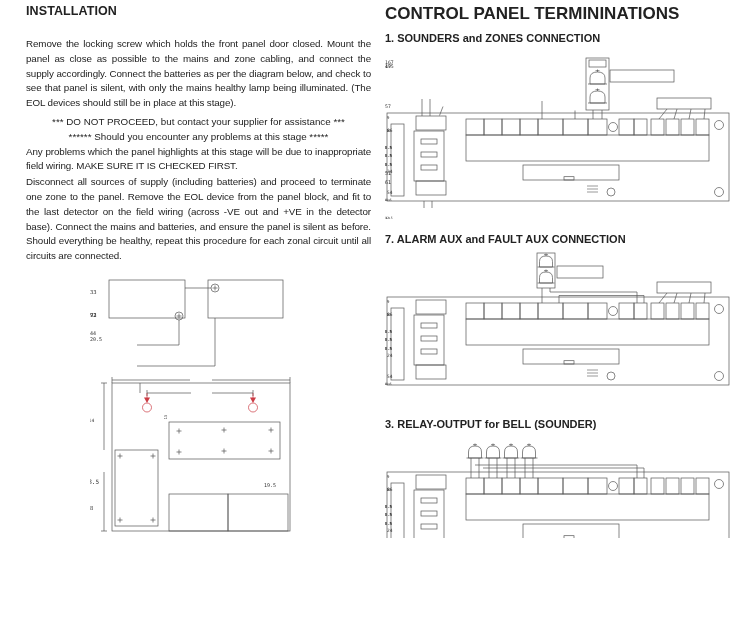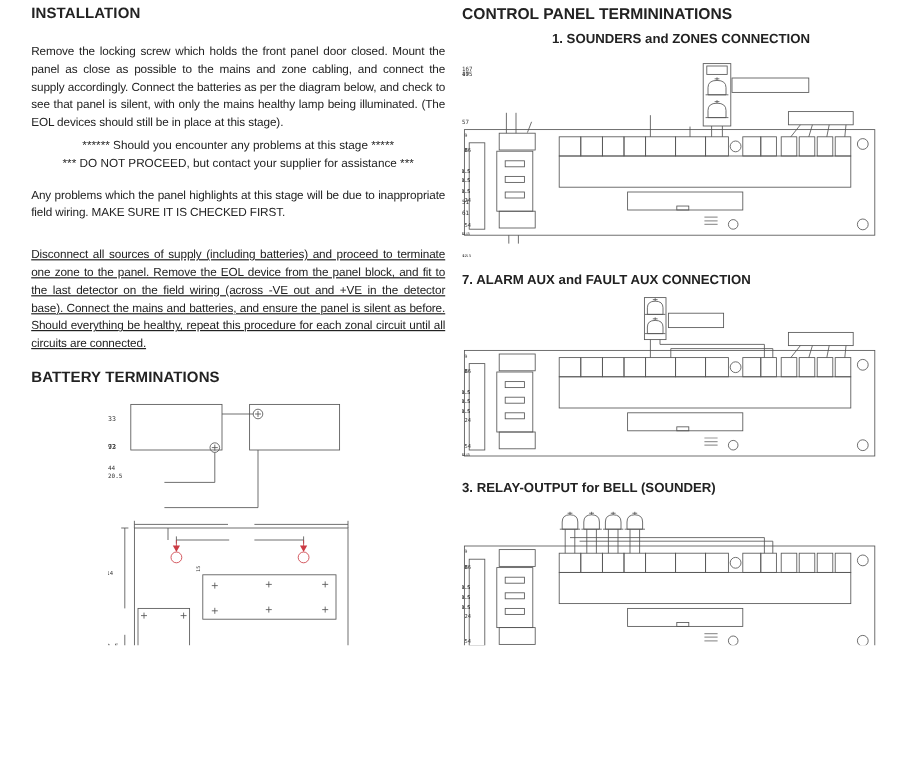--- a/index.html
+++ b/index.html
@@ -3,52 +3,51 @@
 <meta charset="utf-8">
 <style>
   html,body{margin:0;padding:0;background:#fff;}
   #page{position:relative;width:750px;height:538px;background:#ffffff;overflow:hidden;
         font-family:"Liberation Sans",sans-serif;color:#222;}
   
   #leftcol{position:absolute;left:26px;top:4px;width:345px;}
   .h1{font-size:12.5px;font-weight:bold;letter-spacing:.1px;margin:0;}
   .para{font-size:9.8px;line-height:14.8px;text-align:justify;letter-spacing:-0.1px;margin:0;}
   .stars{font-size:9.8px;line-height:14.8px;text-align:center;margin:0;}
-  #p1{margin-top:19px;} #starsblk{margin-top:4px;} #p2{margin-top:12px;}
-  #p3{margin-top:20px;text-decoration:underline;} #p4{margin-top:12px;} #h-batt{margin-top:12px;}
+  #p1{margin-top:19px;} #starsblk{margin-top:4px;} #p2{margin-top:0;}
+  #p3{margin-top:1px;} #p4{margin-top:12px;} #h-batt{margin-top:12px;}
   #svgb{display:block;margin:6px 0 0 64px;} 
   #svgl{display:block;margin:-8px 0 0 64px;}
   .caption{margin:0 0 0 94px;font-size:9.5px;color:#222;}
   .caption span{margin-right:16px;}
   
   #rightcol{position:absolute;left:385px;top:4px;width:365px;}
-  .h1r{font-size:13px;font-weight:bold;margin:0;}
+  .h1r{font-size:17px;font-weight:bold;margin:0;}
   .h2r{font-size:11px;font-weight:bold;margin:0;}
-  #h-d1{margin-top:8px;text-align:center;} #svg1{display:block;margin-top:4px;}
+  #h-d1{margin-top:8px;} #svg1{display:block;margin-top:4px;}
   #h-d2{margin-top:7px;} #svg2{display:block;margin-top:5px;}
-  #h-d3{margin-top:16px;} #svg3{display:block;margin-top:7px;}
+  #h-d3{margin-top:28px;} #svg3{display:block;margin-top:7px;}
   
   .diag line,.diag rect,.diag path,.diag polyline,.diag circle{fill:none;stroke:#555;stroke-width:0.7;}
   .diag text{fill:#333;stroke:none;font-family:"DejaVu Sans Mono",monospace;}
 </style>
 </head>
 <body>
 
 <div id="page">
 
   <div id="leftcol">
     <div class="h1">INSTALLATION</div>
     <p class="para" id="p1">Remove the locking screw which holds the front panel door closed. Mount the panel as close as possible to the mains and zone cabling, and connect the supply accordingly. Connect the batteries as per the diagram below, and check to see that panel is silent, with only the mains healthy lamp being illuminated. (The EOL devices should still be in place at this stage).</p>
     <div id="starsblk">
+      <div class="stars">*** DO NOT PROCEED, but contact your supplier for assistance ***</div>
       <div class="stars">****** Should you encounter any problems at this stage *****</div>
-      <div class="stars">*** DO NOT PROCEED, but contact your supplier for assistance ***</div>
     </div>
     <p class="para" id="p2">Any problems which the panel highlights at this stage will be due to inappropriate field wiring. MAKE SURE IT IS CHECKED FIRST.</p>
     <p class="para" id="p3">Disconnect all sources of supply (including batteries) and proceed to terminate one zone to the panel. Remove the EOL device from the panel block, and fit to the last detector on the field wiring (across -VE out and +VE in the detector base). Connect the mains and batteries, and ensure the panel is silent as before. Should everything be healthy, repeat this procedure for each zonal circuit until all circuits are connected.</p>
-    <div class="h1" id="h-batt">BATTERY TERMINATIONS</div>
     <svg id="svgb" class="diag" width="245" height="114" viewBox="0 0 245 114">
         <rect x="19" y="10" width="76" height="38"></rect>
         <rect x="118" y="10" width="75" height="38"></rect>
         <text x="DC12V" y="24" font-size="5.5" text-anchor="start">33</text>
         <text x="DC12V" y="158" font-size="5.5" text-anchor="start">33</text>
         <text x="-Ve" y="71" font-size="5" text-anchor="start">20.5</text>
         <line x1="95" y1="18" x2="121" y2="18"></line>
         <circle cx="125" cy="18" r="4"></circle>
         <line x1="122.5" y1="18" x2="127.5" y2="18"></line>
         <line x1="125" y1="15.5" x2="125" y2="20.5"></line>

